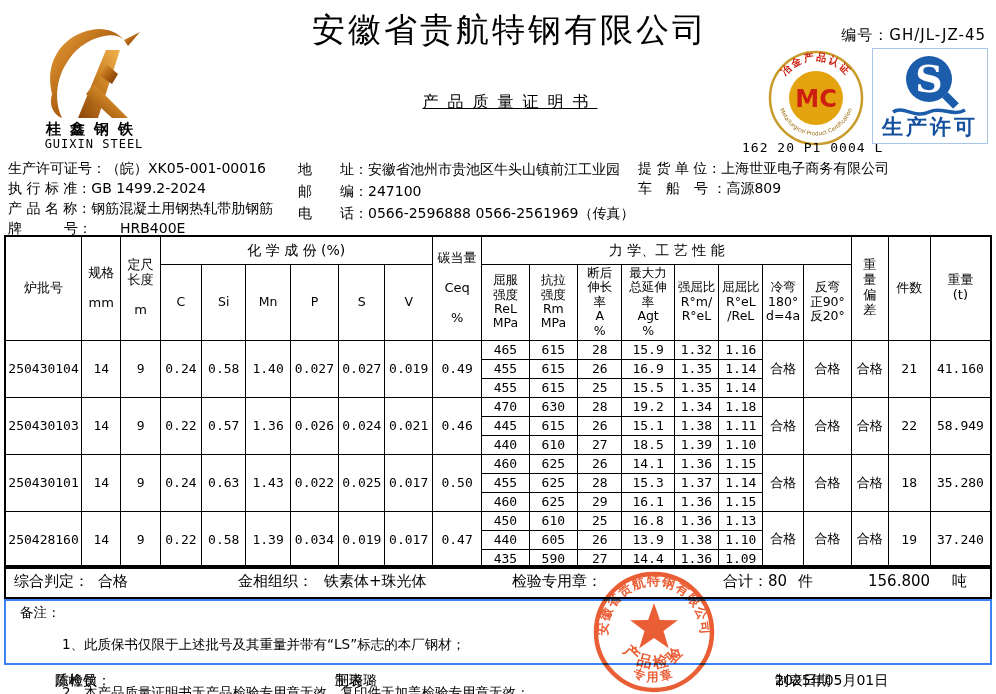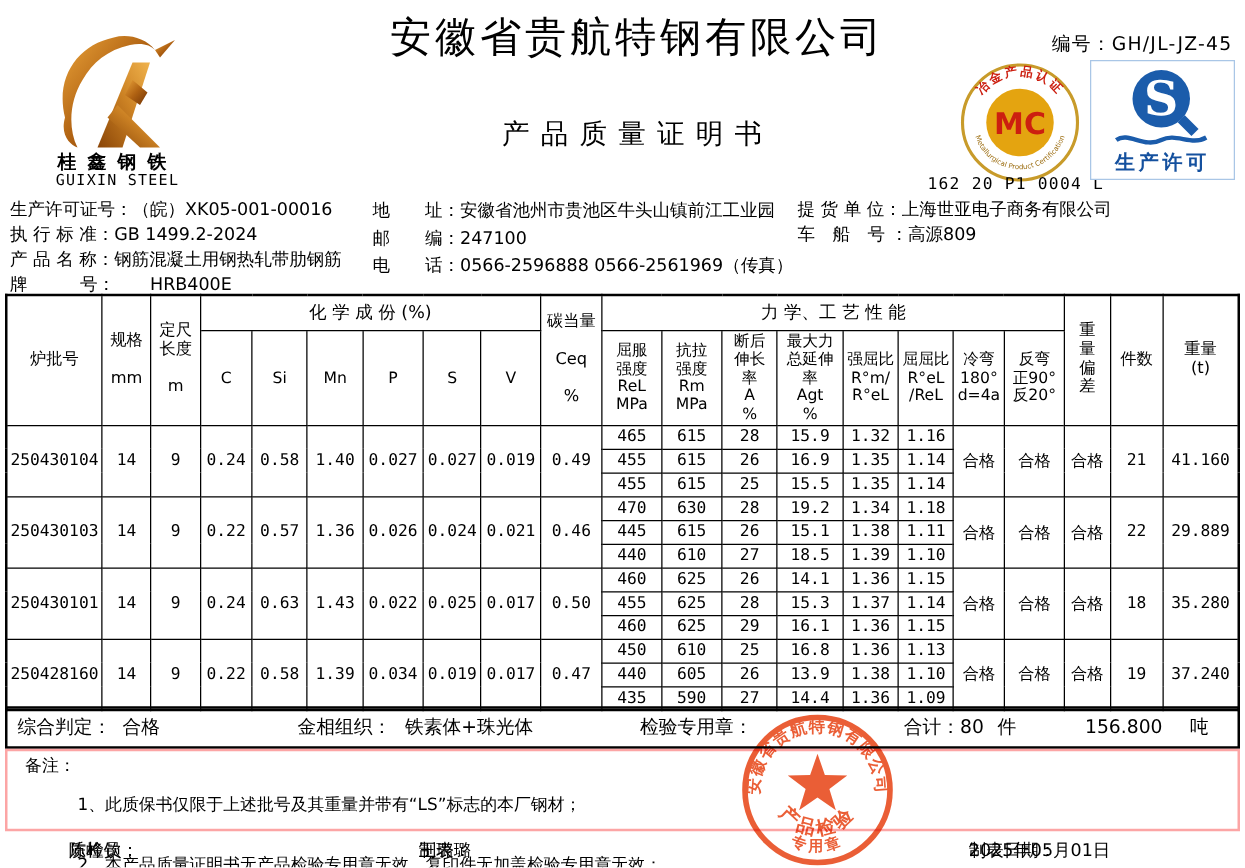--- a/index.html
+++ b/index.html
@@ -3,36 +3,36 @@
 <meta charset="utf-8">
 <style>
   html,body {margin:0; padding:0; background:#fff;}
   .page {position:relative; width:996px; height:694px; background:#ffffff; overflow:hidden;
          font-family:"DejaVu Sans","Liberation Sans",sans-serif; color:#000;}
 
   
   .company-title {position:absolute; left:230px; top:8px; width:560px; text-align:center;
     font-family:"DejaVu Serif","Liberation Serif",serif; font-size:33px; letter-spacing:3px;}
   .doc-title {position:absolute; left:230px; top:92px; width:560px; text-align:center;
-    font-family:"DejaVu Serif","Liberation Serif",serif; font-size:22px; letter-spacing:9px;}
+    font-family:"DejaVu Serif","Liberation Serif",serif; font-size:16px; letter-spacing:9px;text-decoration:underline;}
   .serial {position:absolute; top:26px; right:10px; font-size:15px; letter-spacing:1px;}
 
   .logo-wrap {position:absolute; left:36px; top:28px; width:116px; height:130px;}
   .logo-cn {position:absolute; left:0; top:92px; width:116px; text-align:center;
     font-weight:bold; font-size:15px; letter-spacing:9px; white-space:nowrap;}
   .logo-en {position:absolute; left:0; top:109px; width:116px; text-align:center;
     font-family:"DejaVu Sans Mono","Liberation Mono",monospace; font-size:12px; letter-spacing:1px;}
 
   .mc-wrap {position:absolute; left:768px; top:50px; width:96px; height:96px;}
   .mc-code {position:absolute; left:742px; top:140px; width:150px; 
     font-family:"DejaVu Sans Mono","Liberation Mono",monospace; font-size:13px; letter-spacing:1px; white-space:nowrap;}
   .qs-wrap {position:absolute; left:872px; top:48px; width:114px; height:94px;
     border:1px solid #a9c6e6; background:#fff;}
   .qs-label {position:absolute; left:0; bottom:2px; width:114px; text-align:center;
-    font-weight:bold; font-size:16px; letter-spacing:3px; color:#14509e;}
+    font-weight:bold; font-size:21px; letter-spacing:3px; color:#14509e;}
 
   
   .info {position:absolute; top:158px; font-size:14px; line-height:20px; white-space:nowrap;}
   .info-left {left:8px;}
   .info-mid {left:298px; line-height:22px;}
   .info-right {left:638px;}
 
   
   table.cert {position:absolute; left:4px; top:235px; width:988px;
     border-collapse:collapse; table-layout:fixed; border:2px solid #000;}
@@ -50,21 +50,21 @@
     border:2px solid #000; font-size:15px;}
   .summary-box span {position:absolute; top:5px; white-space:nowrap;}
   .s-judge-l {left:8px;}   .s-judge-v {left:92px;}
   .s-metal-l {left:232px;} .s-metal-v {left:318px;}
   .s-seal-l  {left:506px;}
   .s-total-l {left:700px;margin-left:17px;} .s-total-p {left:762px;} .s-total-pu {left:792px;}
   .s-total-w {left:862px;} .s-total-wu {left:946px;}
 
   
   .notes-box {position:absolute; left:4px; top:599px; width:984px; height:62px;
-    border:2px solid #fca5a5; font-size:13.5px;}
+    border:2px solid #3b82f6; font-size:13.5px;}
   .notes-label {position:absolute; left:14px; top:3px;}
   .notes-lines {position:absolute; left:56px; top:3px; line-height:16px; white-space:pre;}
 
   
   .footer {position:absolute; top:672px; left:0; width:996px; font-size:14px;}
   .footer span {position:absolute; white-space:nowrap;}
   .f-inspector {left:55px;} .f-preparer {left:335px;} .f-date {left:775px;}
 
   .stamp {position:absolute; left:586px; top:564px; opacity:.88; mix-blend-mode:multiply;}
 </style>
@@ -286,21 +286,21 @@
           <td>470</td>
           <td>630</td>
           <td>28</td>
           <td>19.2</td>
           <td>1.34</td>
           <td>1.18</td>
           <td rowspan="3">合格</td>
           <td rowspan="3">合格</td>
           <td rowspan="3">合格</td>
           <td rowspan="3">22</td>
-          <td rowspan="3">29.889</td>
+          <td rowspan="3">58.949</td>
         </tr>
         <tr>
           <td>445</td>
           <td>615</td>
           <td>26</td>
           <td>15.1</td>
           <td>1.38</td>
           <td>1.11</td>
         </tr>
         <tr>

